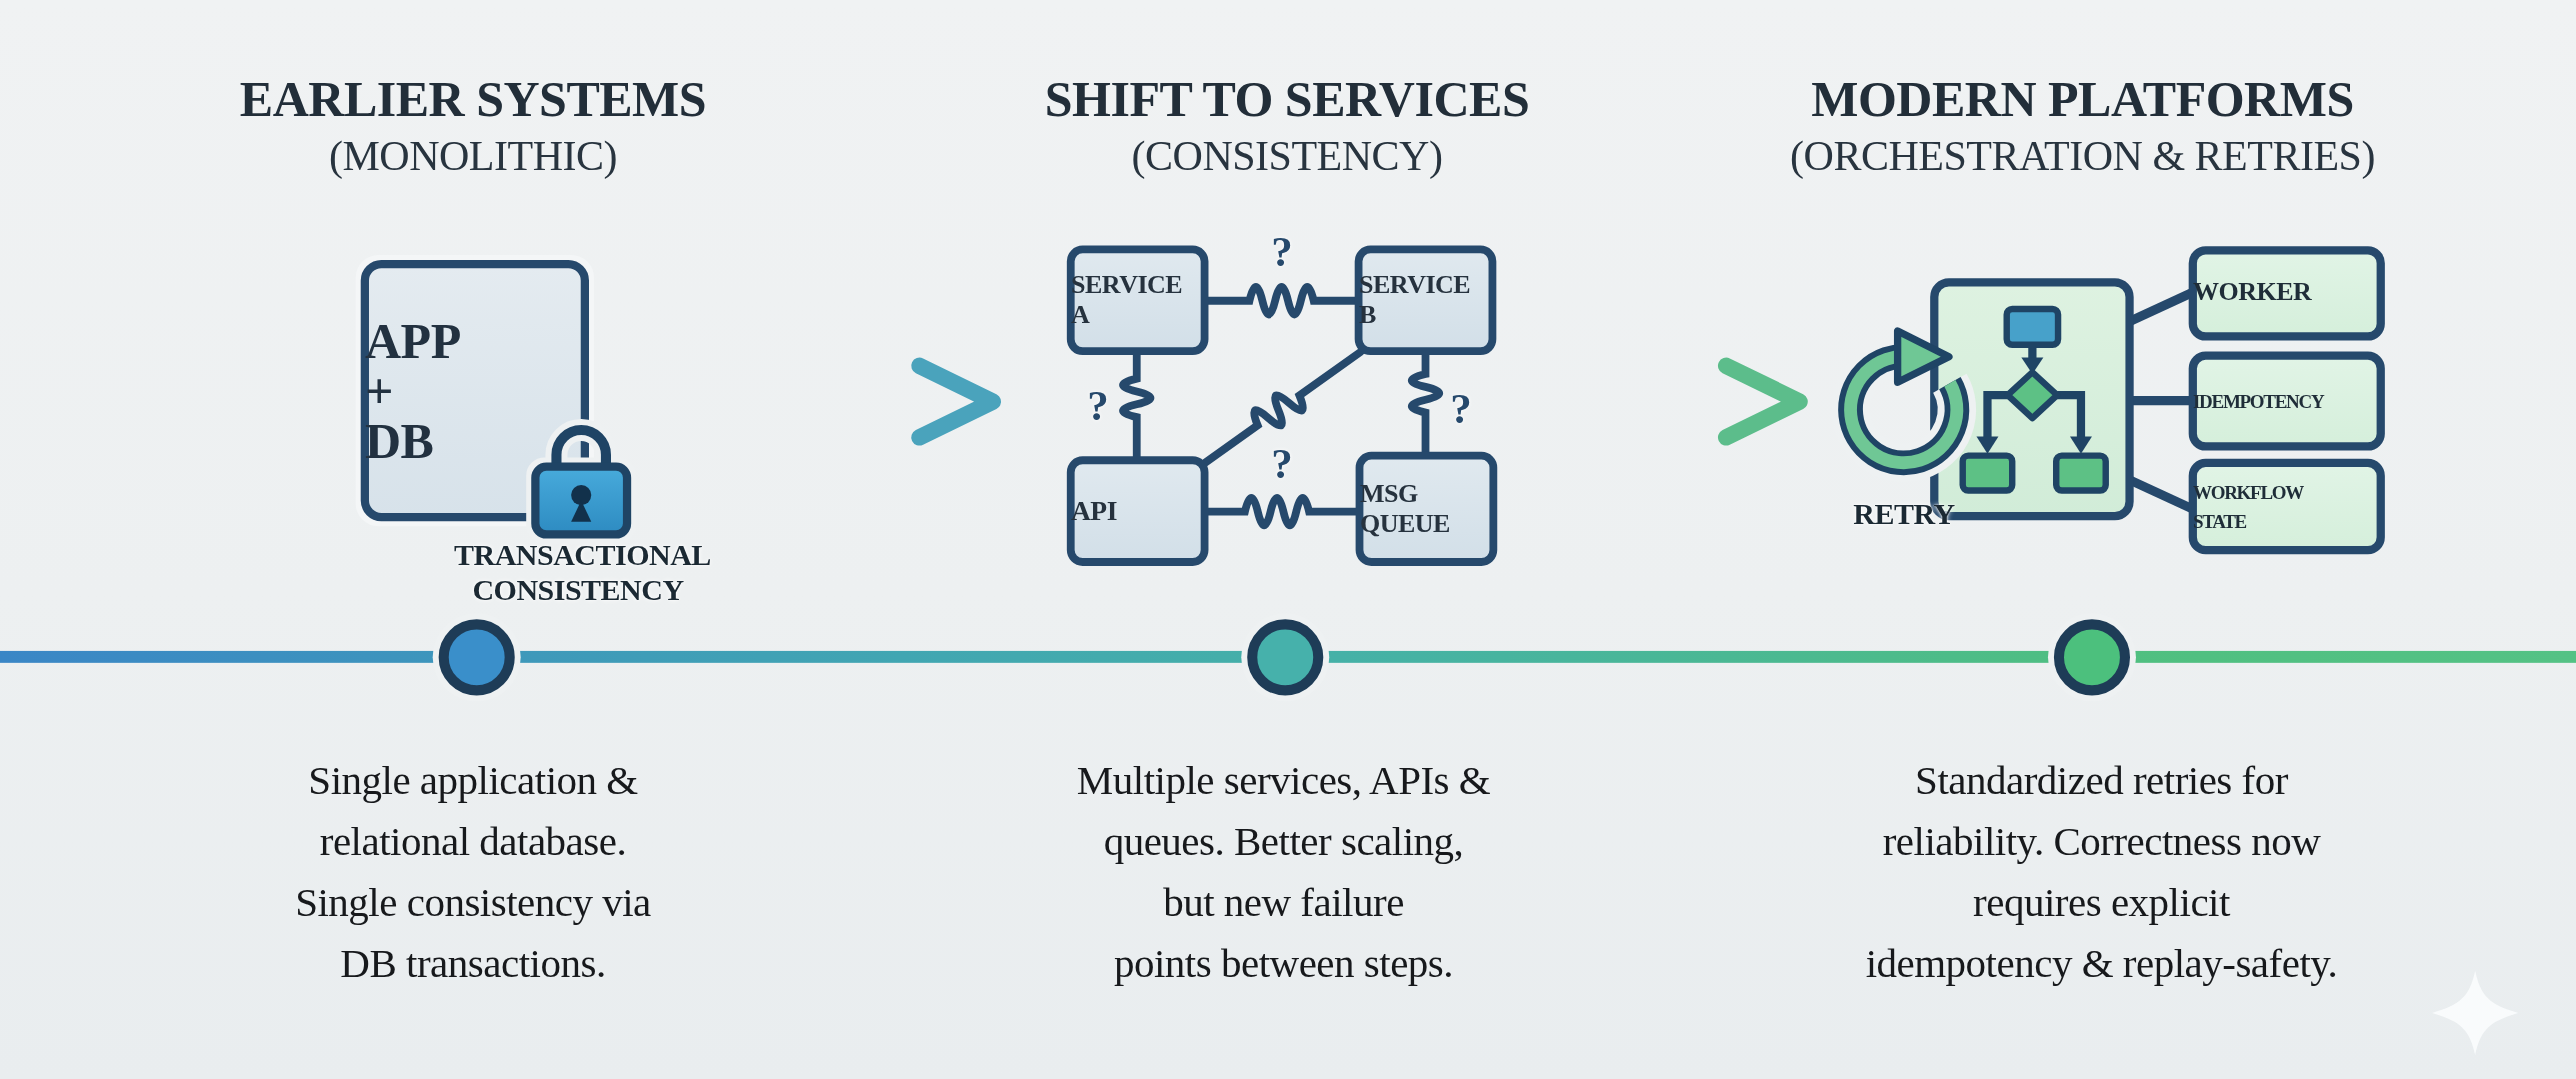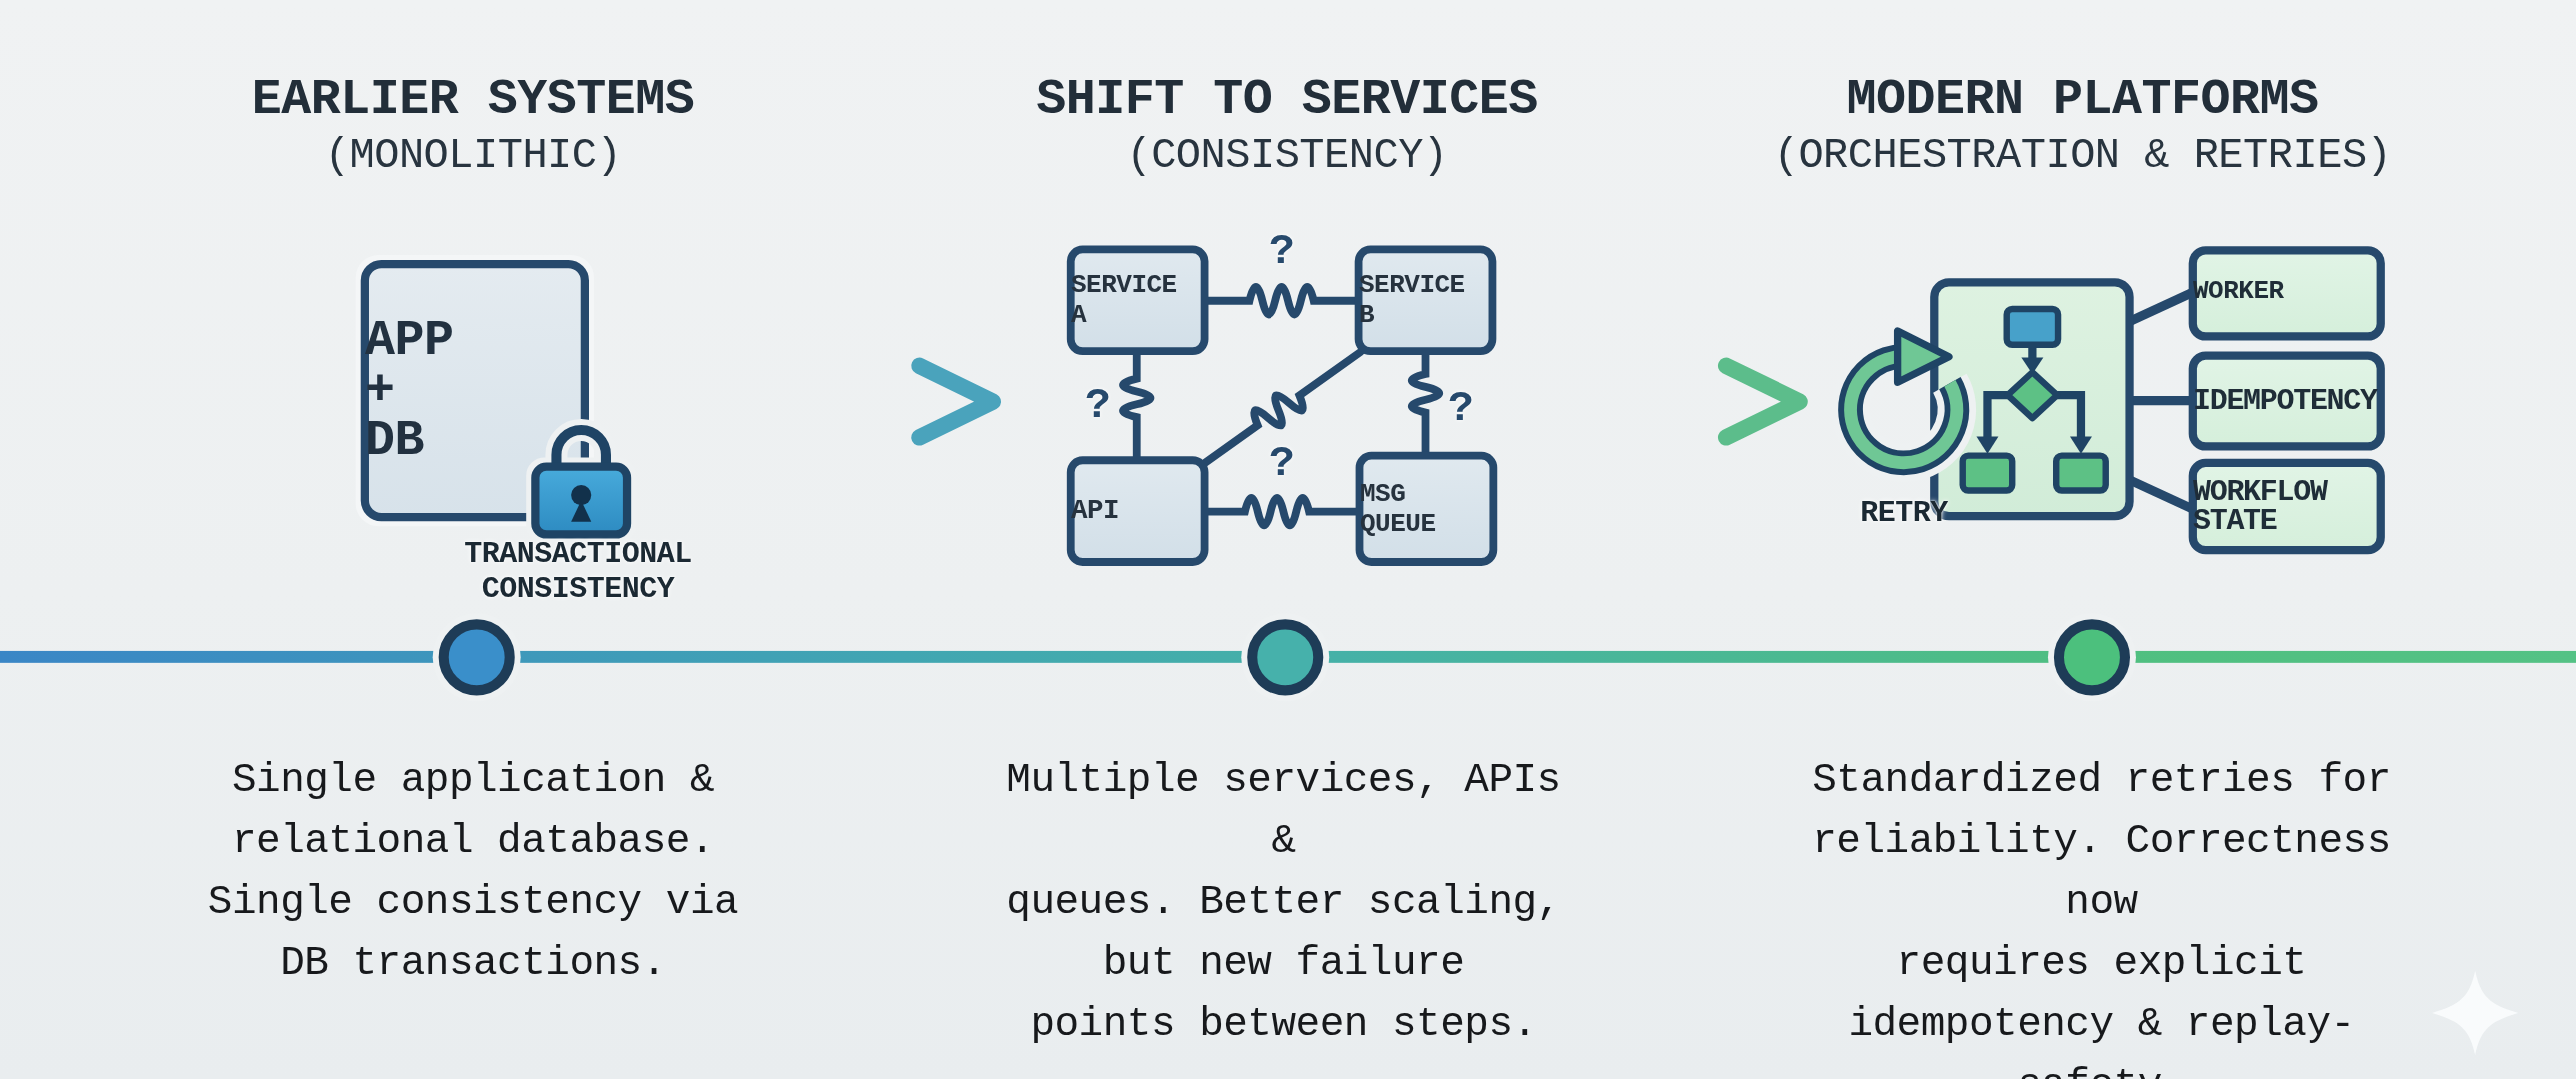--- a/index.html
+++ b/index.html
@@ -1,29 +1,29 @@
 <!DOCTYPE html>
 <html style="font-size:14.7px"><head>
 <meta charset="utf-8">
 <style>
   html,body{margin:0;padding:0;background:#edf0f1;}
   .canvas{
     position:relative;width:2576px;height:1080px;overflow:hidden;
     background:linear-gradient(180deg,#f0f2f3 0%,#edf0f1 55%,#e9edef 100%);
-    font-family:Liberation Mono, monospace;
+    font-family:Liberation Serif, serif;
   }
   svg.layer{position:absolute;left:0;top:0;}
   .txt{position:absolute;text-align:center;color:#223140;}
   .hdr .t{font-size:50px;font-weight:bold;letter-spacing:-0.5px;color:#222e39;line-height:55px;}
   .hdr .s{font-size:42px;font-weight:400;letter-spacing:-0.5px;color:#28343f;line-height:51px;margin-top:3.7px;}
   .boxlabel{display:flex;flex-direction:column;align-items:flex-start;justify-content:center;font-weight:bold;}
   .applabel{font-size:50px;line-height:50px;color:#223140;letter-spacing:-0.5px;}
   .nodelabel{font-size:26px;line-height:30px;color:#26323e;letter-spacing:-0.5px;}
   .greenlabel{font-size:26px;line-height:29px;color:#1f2d38;letter-spacing:-0.5px;}
-  .tight{font-size:30px;letter-spacing:-1.3px;}
+  .tight{font-size:19px;letter-spacing:-1.3px;}
   .caption{font-size:30px;line-height:35px;font-weight:bold;color:#1b2933;letter-spacing:-0.5px;
            text-shadow:0 0 5.5px #fff,0 0 1.8px #fff;}
   .qmark{font-size:43px;font-weight:bold;color:#26496c;line-height:44px;
          text-shadow:0 0 4.6px #fff;}
   .desc{font-size:41px;line-height:61px;color:#17191c;letter-spacing:-0.5px;}
 </style>
 </head>
 <body>
 
 <div class="canvas">

